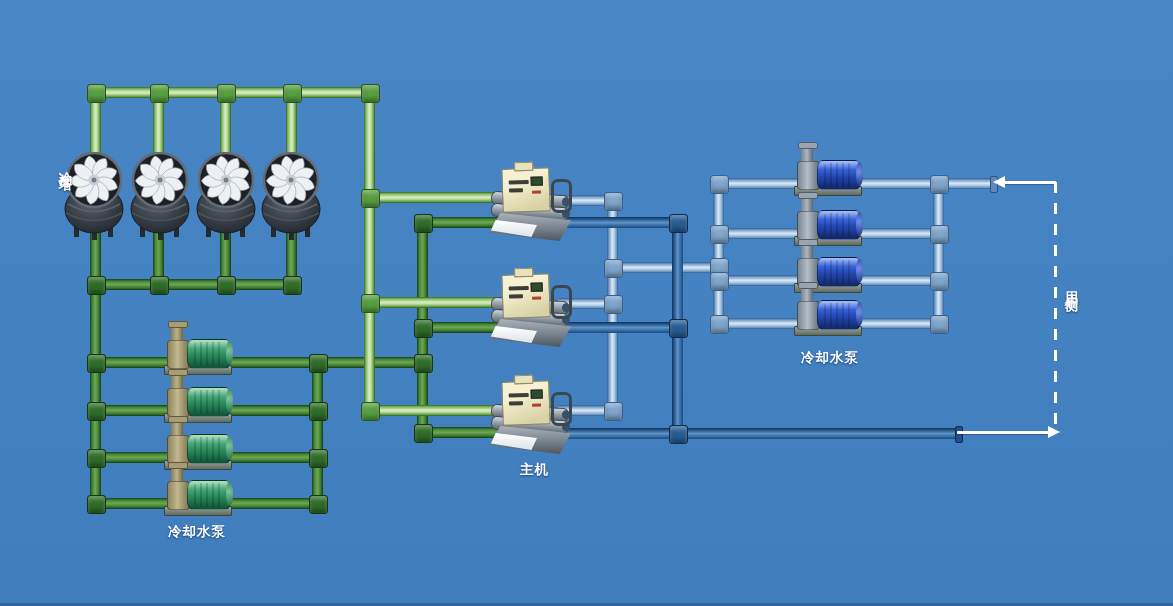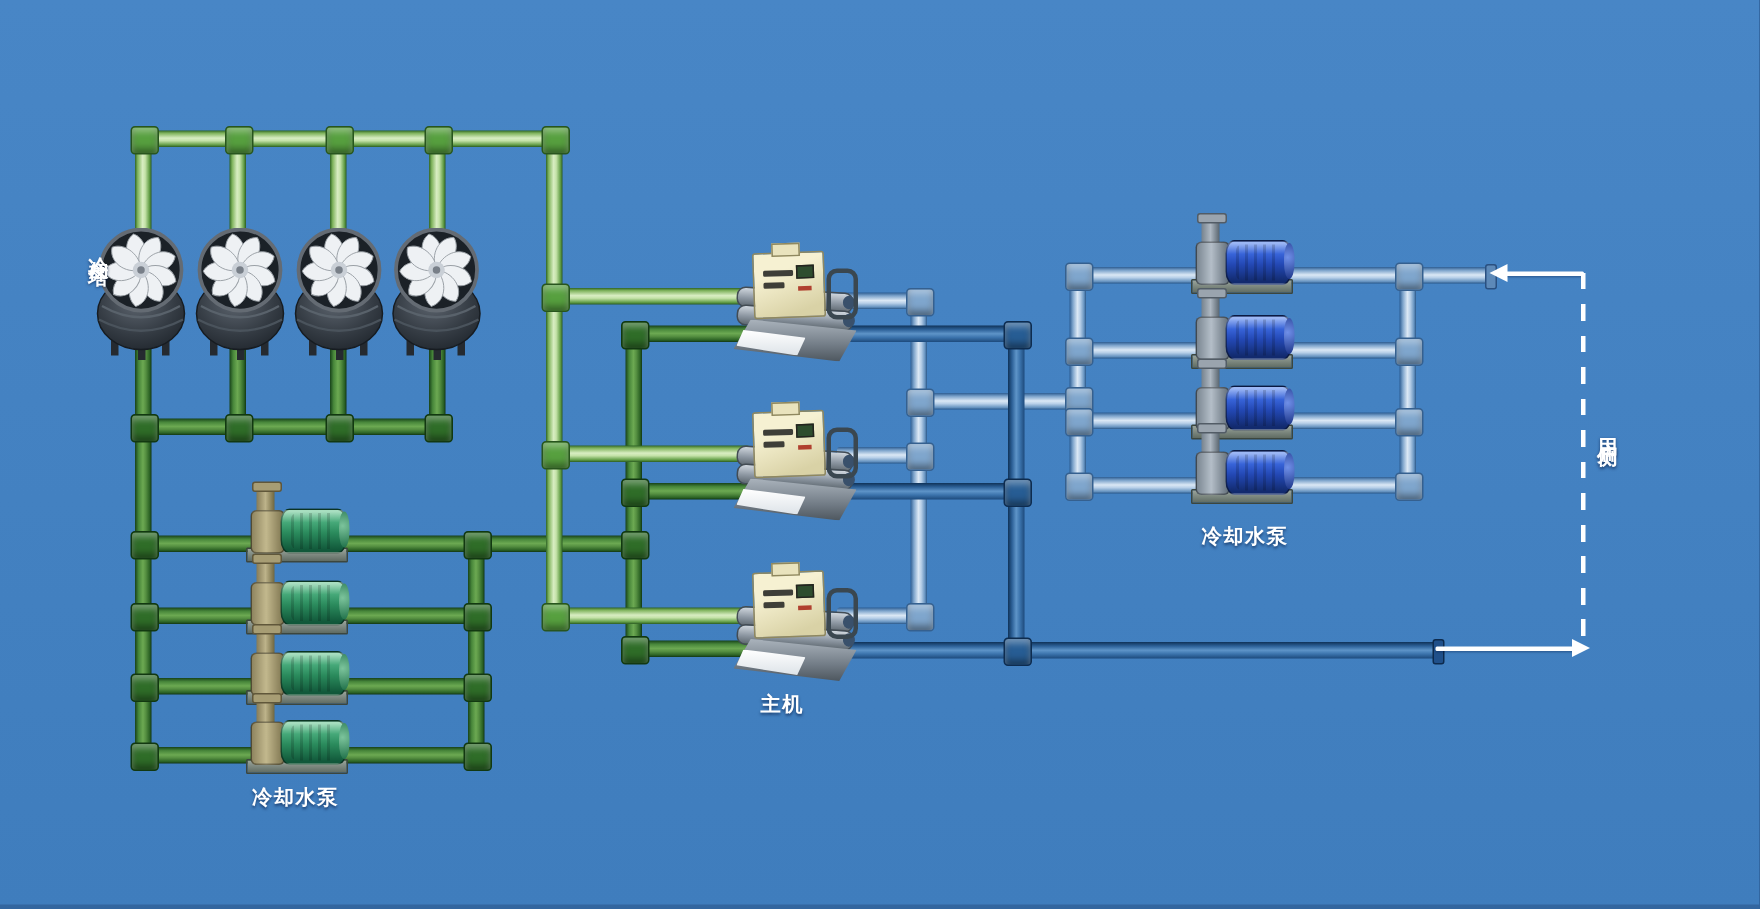--- a/index.html
+++ b/index.html
@@ -329,18 +329,18 @@
   </div>
 
   <div class="wline" style="left:1002px;top:181px;width:54px"></div>
   <div class="ah-left" style="left:993px;top:176px"></div>
   <div class="dashline" style="left:1054px;top:182px;height:246px"></div>
   <div class="wline" style="left:957px;top:431px;width:93px"></div>
   <div class="ah-right" style="left:1048px;top:426px"></div>
 
   <div class="lbl v-lbl" style="left:56px;top:160px">冷却塔</div>
   <div class="lbl" style="left:168px;top:523px">冷却水泵</div>
-  <div class="lbl" style="left:507px;top:461px">主机</div>
+  <div class="lbl" style="left:520px;top:461px">主机</div>
   <div class="lbl" style="left:801px;top:349px">冷却水泵</div>
   <div class="lbl v-lbl" style="left:1062px;top:281px">用户侧</div>
 
   <div class="bottom-edge"></div>
 </div>
 
 </body></html>

